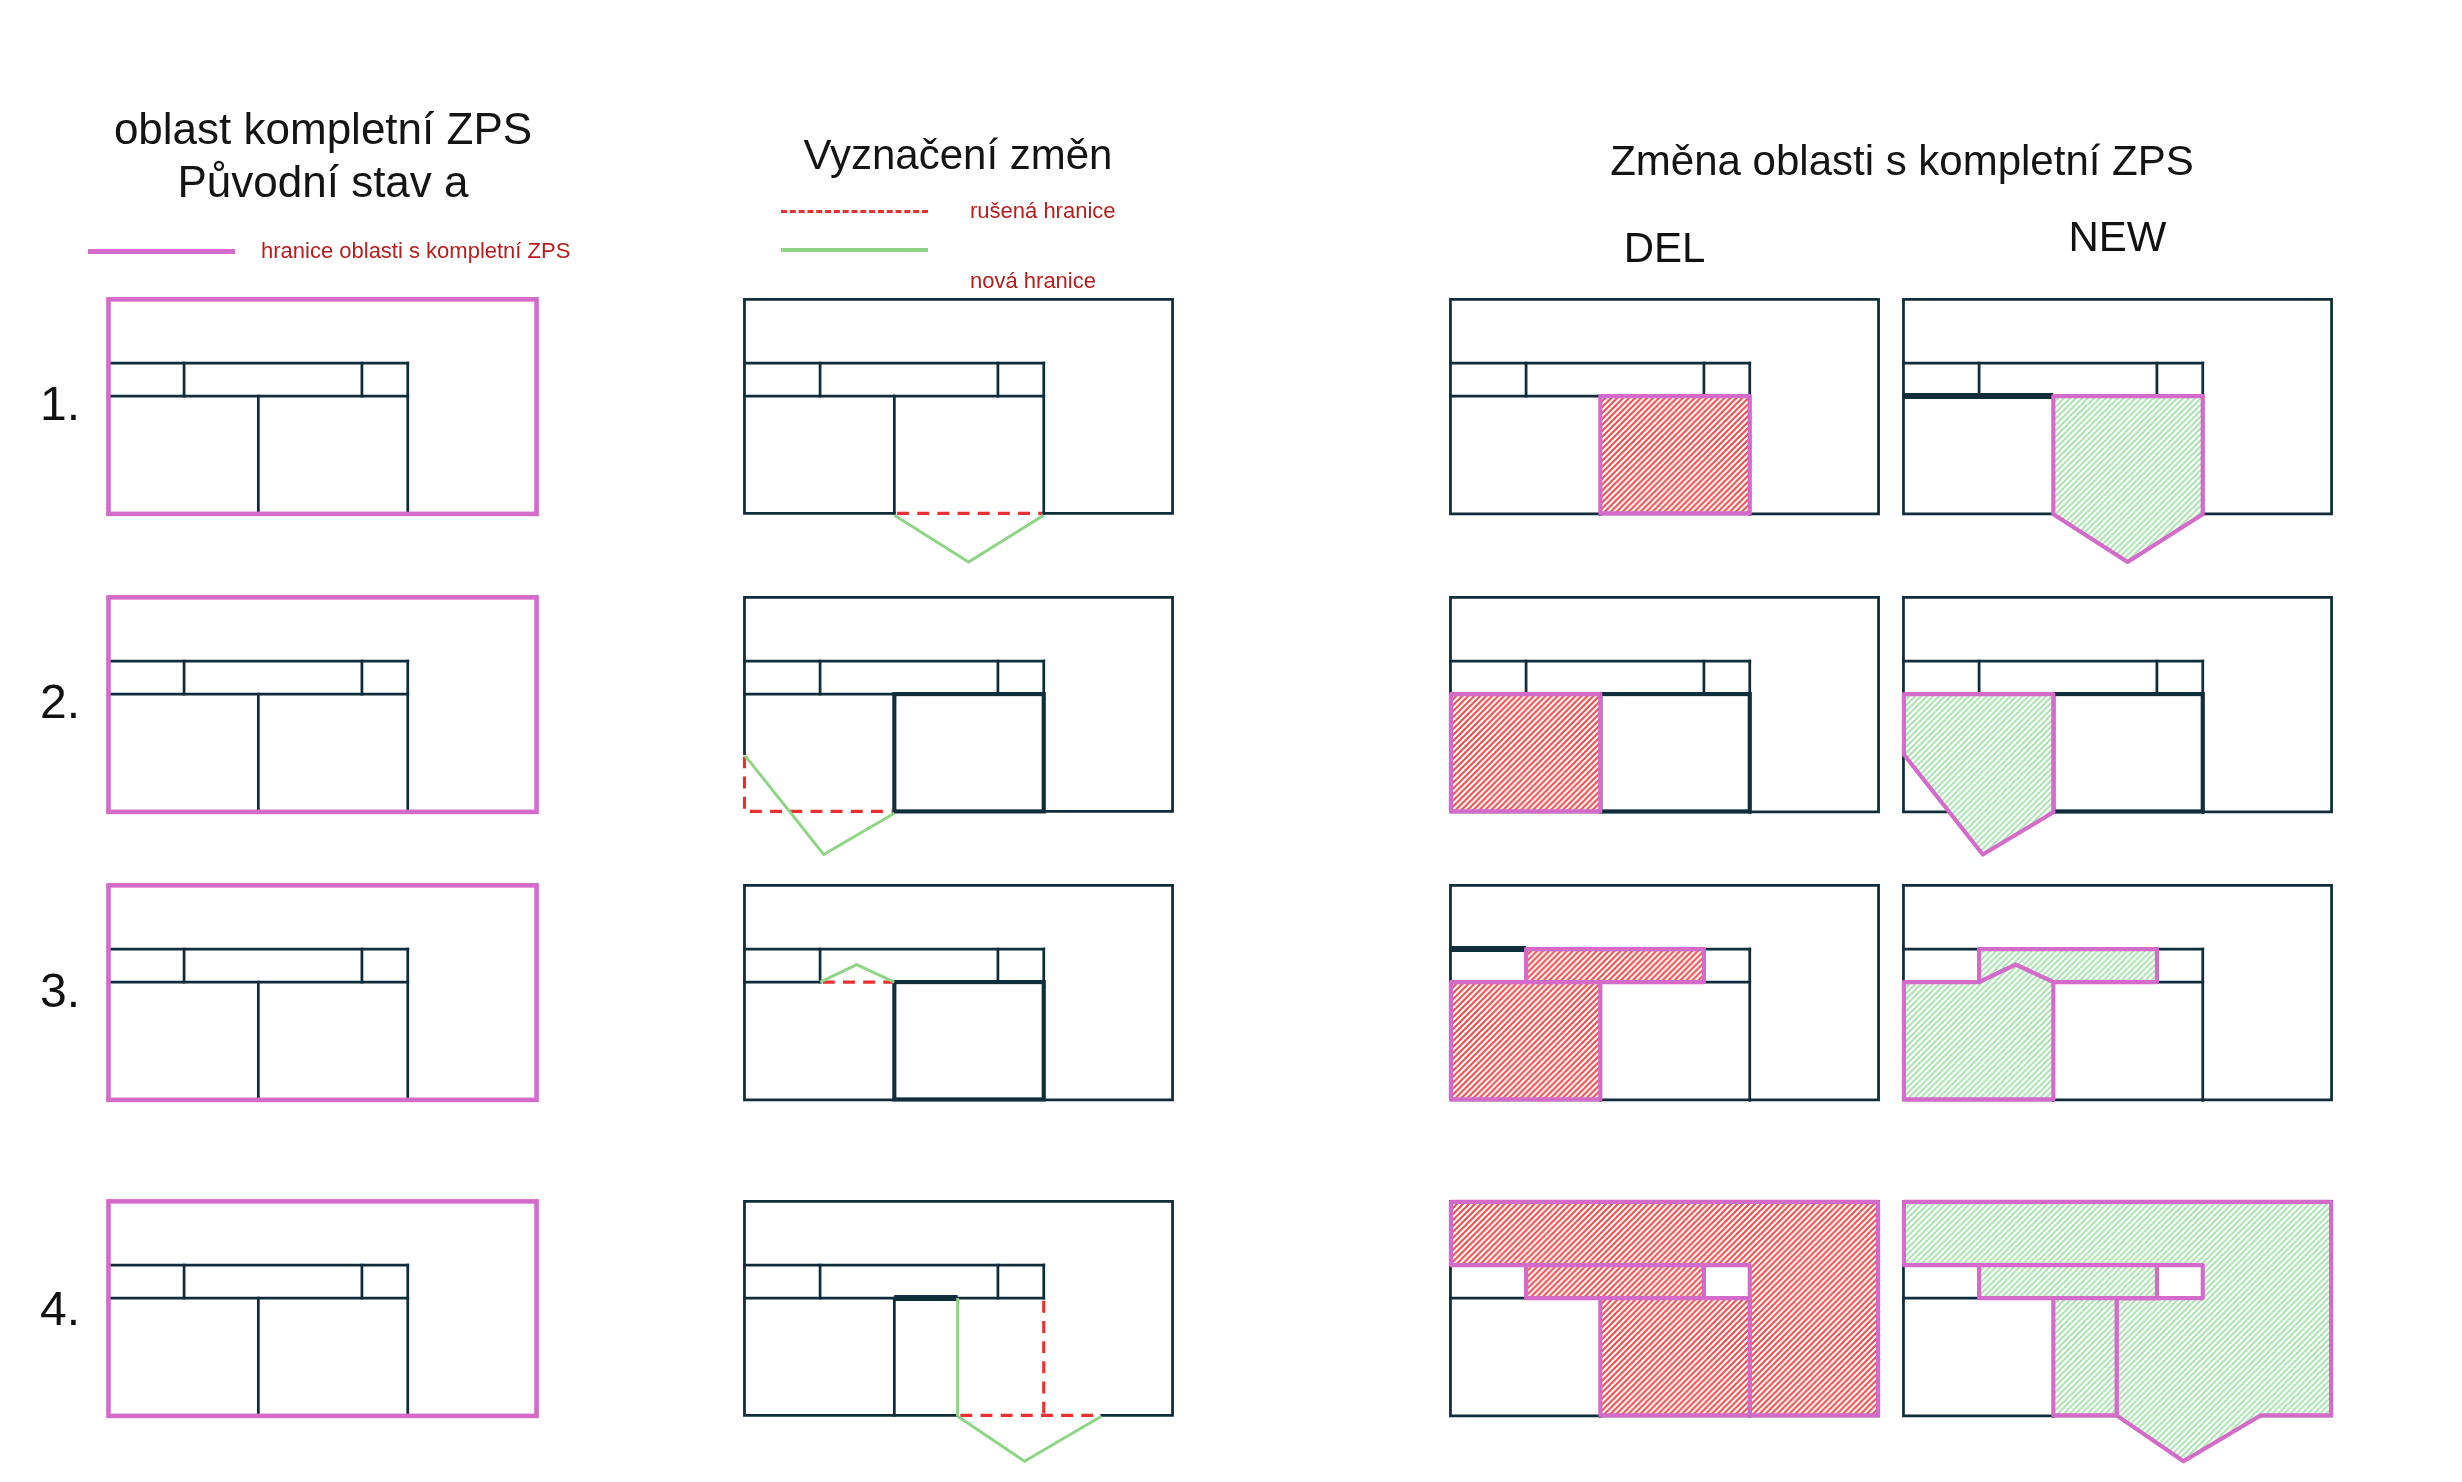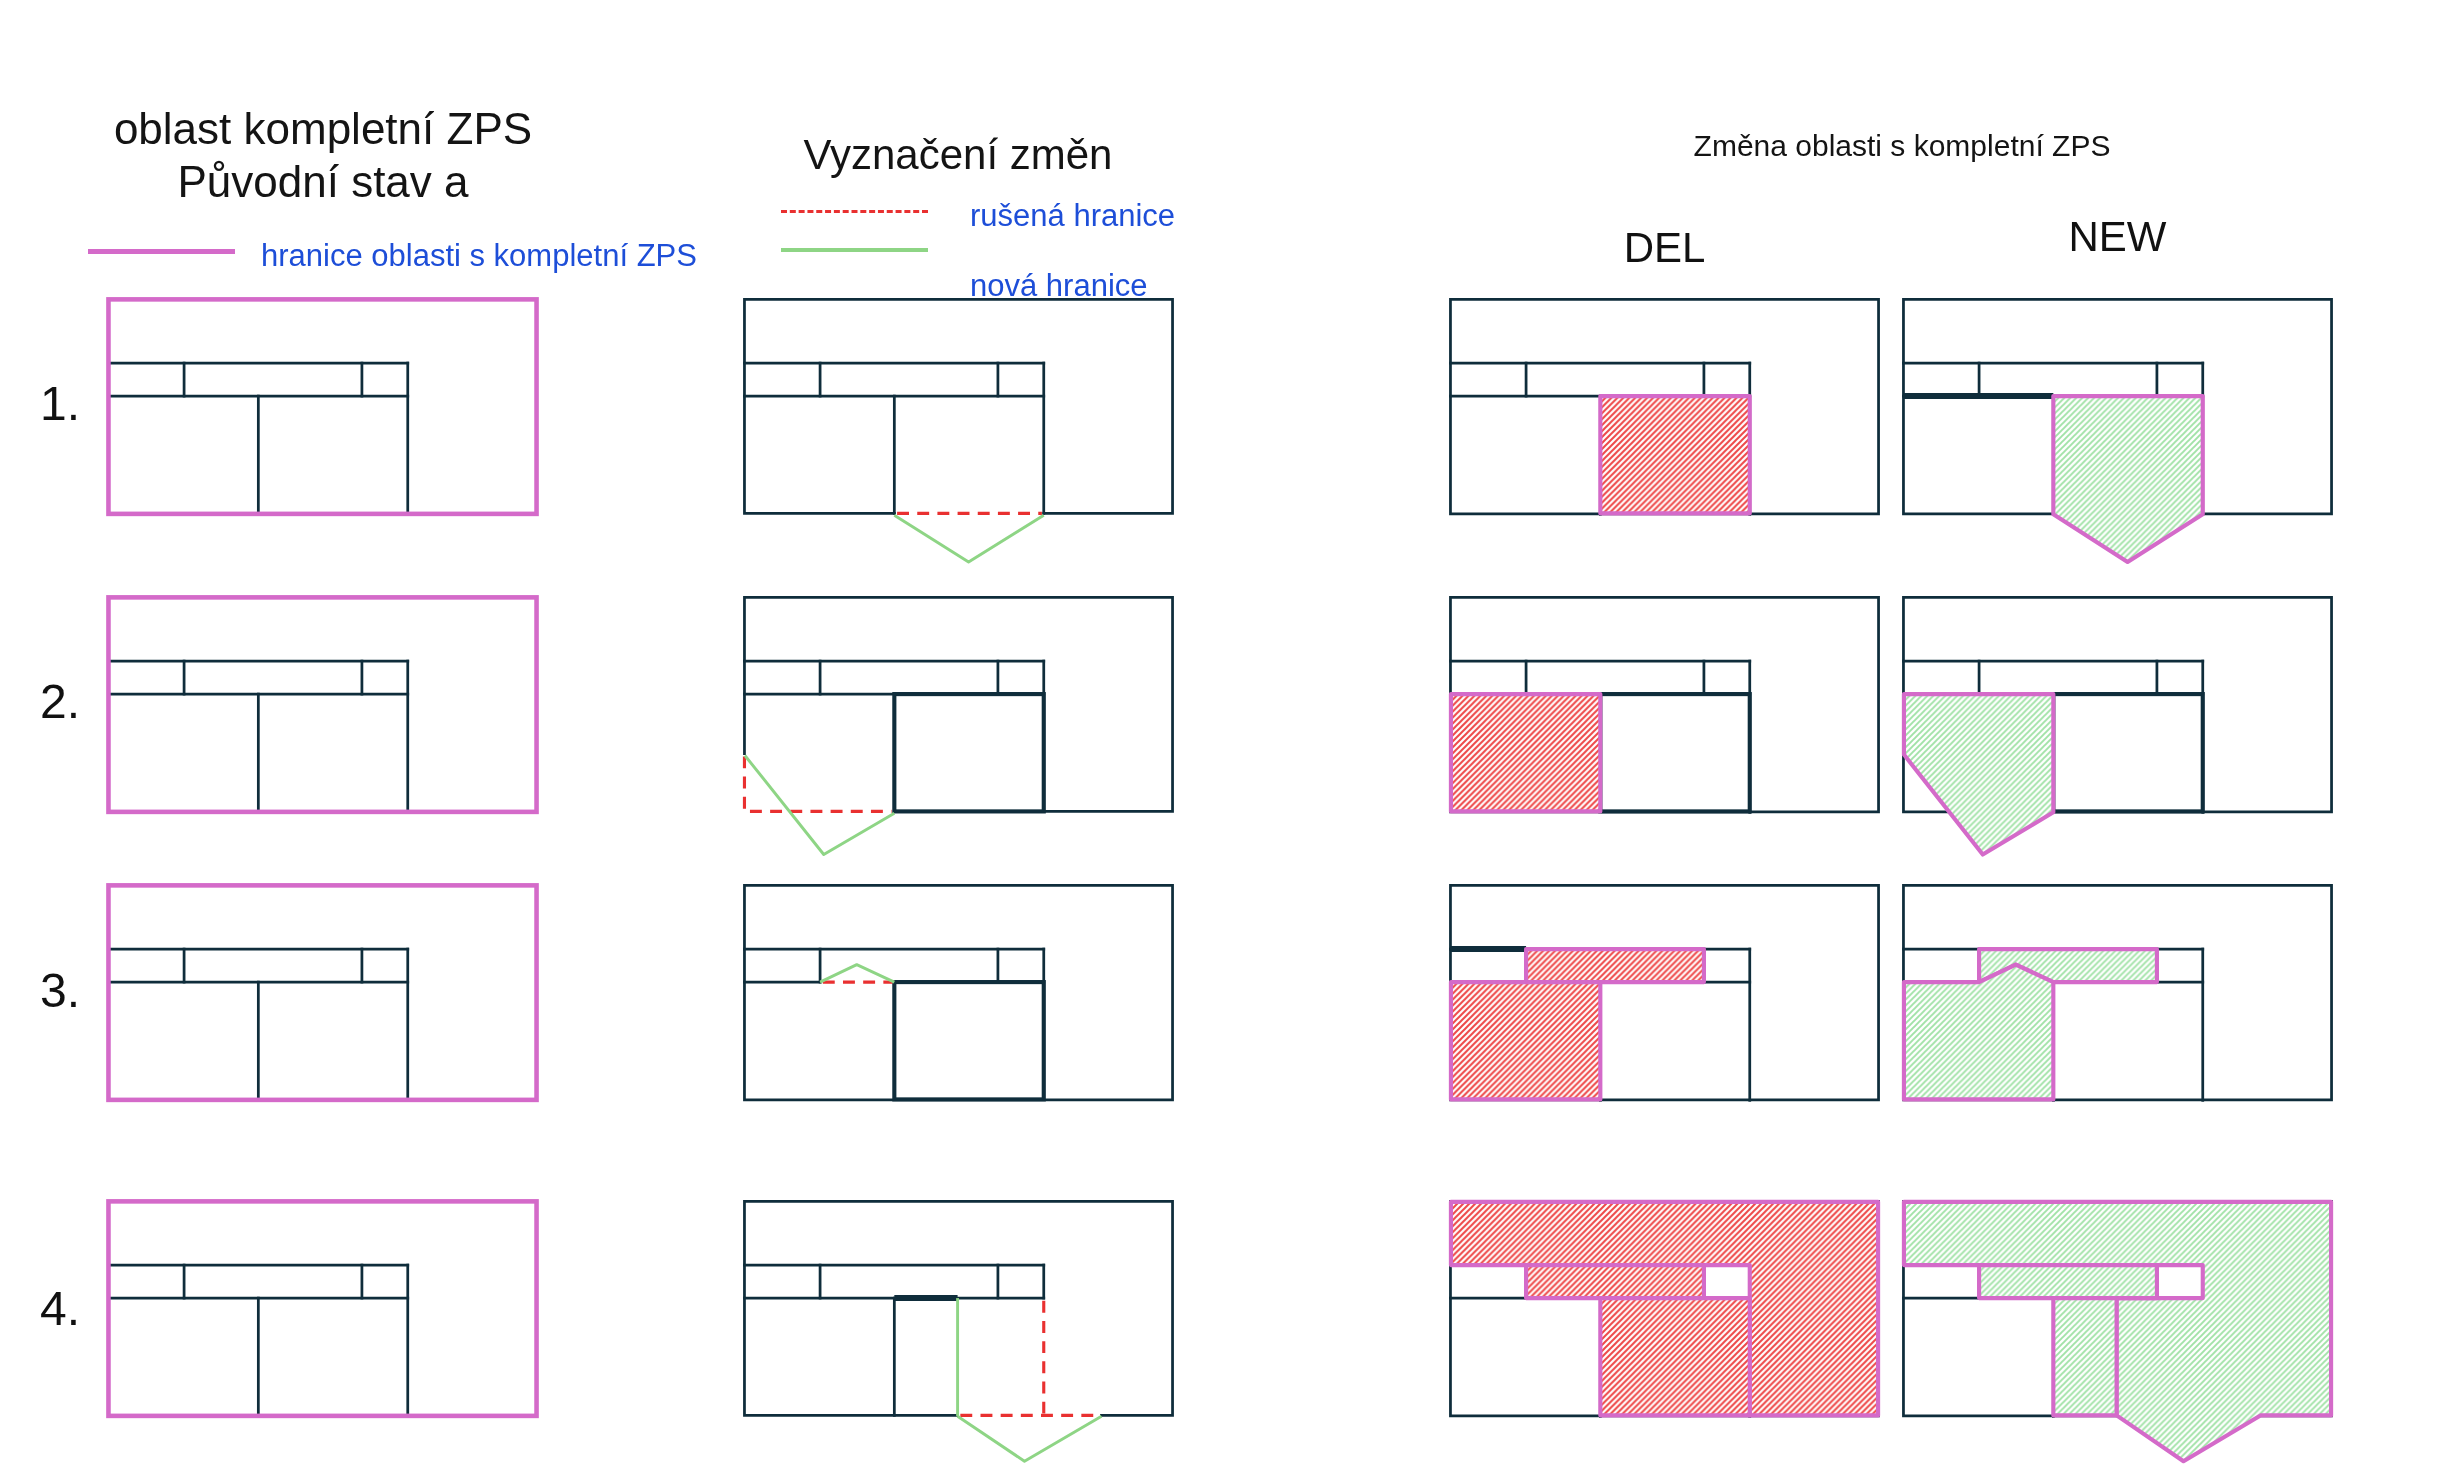--- a/index.html
+++ b/index.html
@@ -4,23 +4,23 @@
 <style>
   html,body{margin:0;padding:0;background:#ffffff;}
   body{
     width:2462px;height:1483px;position:relative;overflow:hidden;
     font-family:"Liberation Sans", sans-serif;color:#111;
   }
   .abs{position:absolute;}
   .title{font-weight:500;color:#141414;text-align:center;line-height:1.2;}
   .col1-title{left:55px;top:103px;width:536px;font-size:44px;}
   .col2-title{left:729px;top:130px;width:458px;font-size:42px;}
-  .col3-title{left:1549px;top:128px;width:706px;font-size:30px;}
+  .col3-title{left:1549px;top:136px;width:706px;font-size:42px;}
   .sub-label{font-size:42px;font-weight:500;text-align:center;width:183px;}
-  .legend-text{font-size:31px;color:#1d4ed8;white-space:nowrap;}
+  .legend-text{font-size:22px;color:#b91c1c;white-space:nowrap;}
   .row-num{font-size:48px;color:#111;width:73px;text-align:left;}
   .swatch-line{height:4.6px;background:var(--magenta);}
   .swatch-dashed{width:147px;border-top:3.2px dashed var(--red);}
   .swatch-green{width:147px;height:3.7px;background:var(--green);}
   .cell{width:431px;height:275px;}
   svg{display:block;overflow:visible;}
   .ln{stroke:var(--dark);stroke-width:3;fill:none;stroke-linecap:square;}
   .ln2{stroke:var(--dark);stroke-width:4.5;fill:none;}
   .lnT{stroke:var(--dark);stroke-width:6.5;fill:none;stroke-linecap:butt;}
   .mg{stroke:var(--magenta);stroke-width:5;fill:none;}

